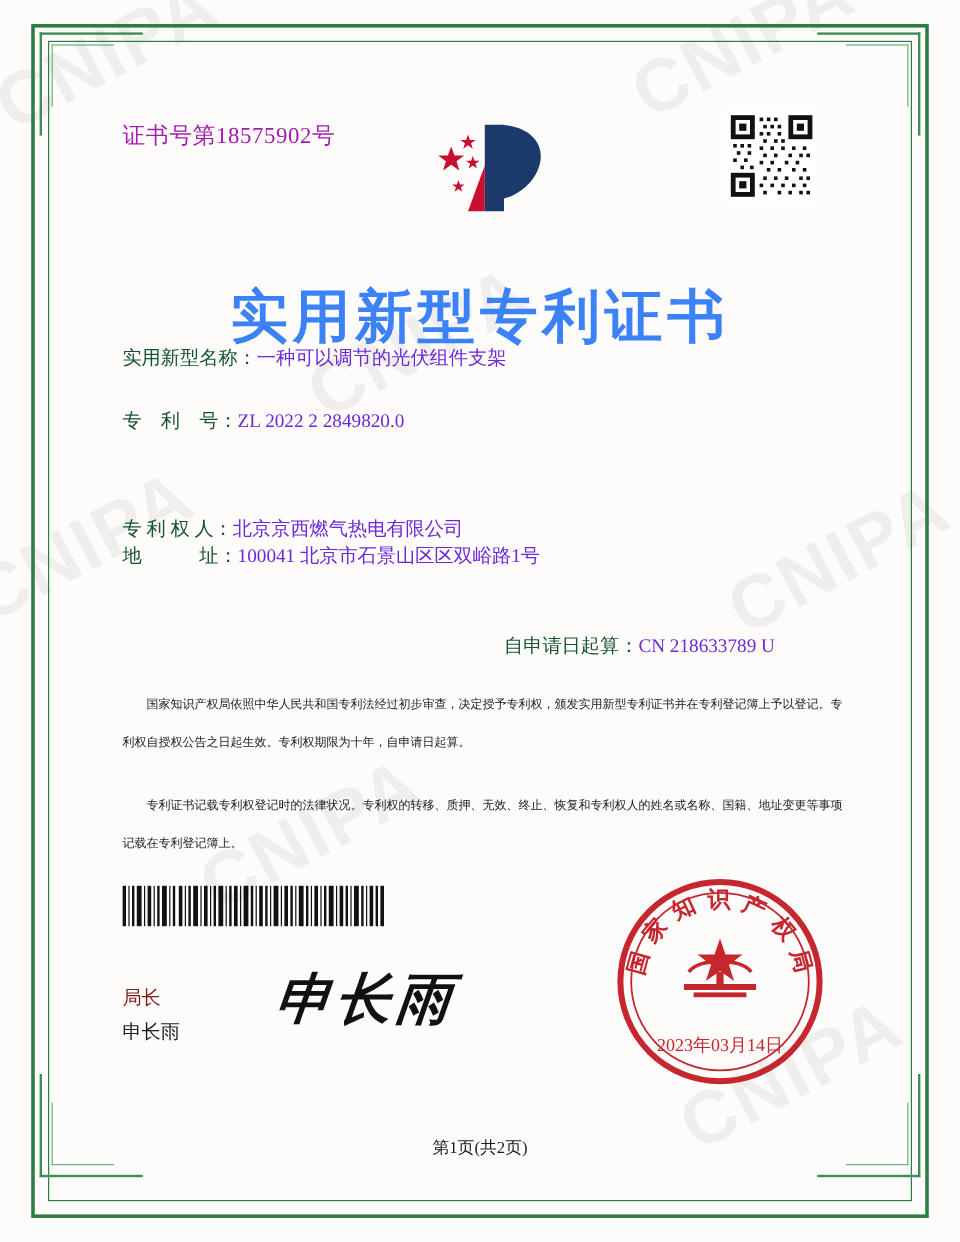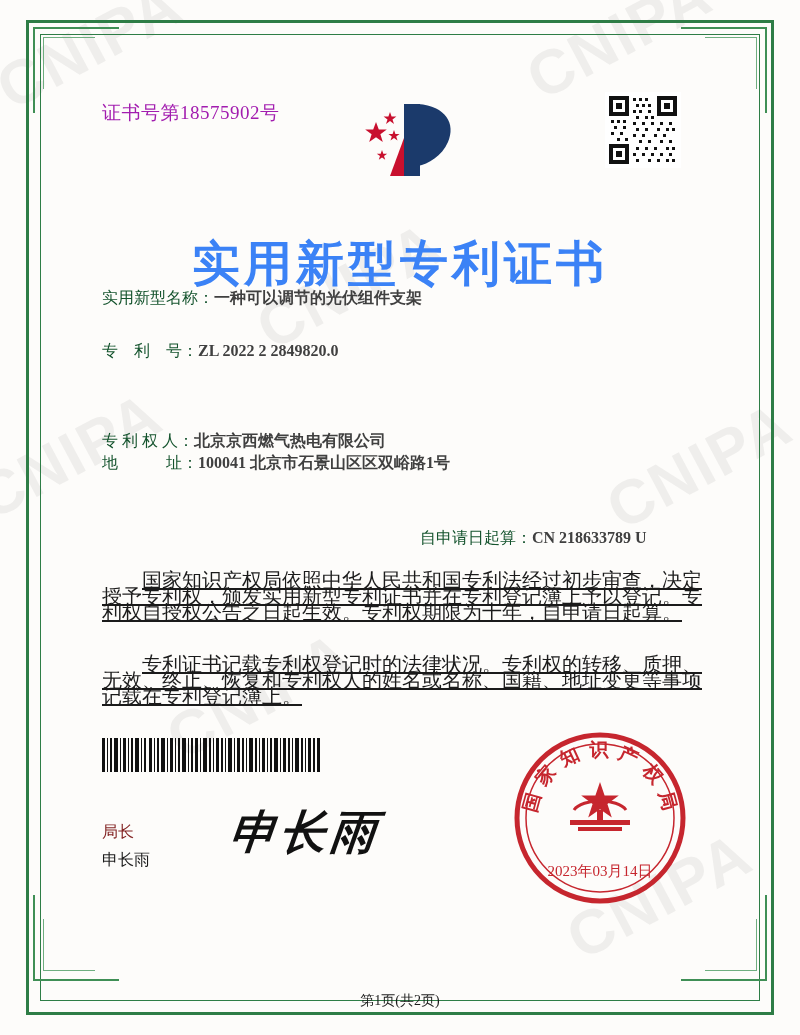--- a/index.html
+++ b/index.html
@@ -144,40 +144,39 @@
     position: absolute;
     left: 42px;
     font-size: 16px;
     color: #1b1b1b;
     white-space: nowrap;
   }
   .field .lbl {
     display: inline-block;
     color: #14532d;
   }
-  .field .val { color: #404040; font-weight: bold; }
+  .field .val { color: #6d28d9; }
 
   .f-name   { top: 228px; }
   .f-patno  { top: 281px; }
   .f-appdate{ top: 326px; }
   .f-owner  { top: 371px; }
   .f-addr   { top: 393px; }
   .f-grant  { top: 468px; }
   .f-pubno  { left: 360px; top: 468px; }
 
   .para {
     position: absolute;
     left: 42px;
     width: 600px;
-    font-size: 20px;
-    line-height: 16px;
+    font-size: 10px;
+    line-height: 32px;
     color: #1b1b1b;
     text-align: justify;
     text-indent: 2em;
-    text-decoration: underline;
   }
   .p1 { top: 512px; }
   .p2 { top: 596px; }
 
   
   .barcode {
     position: absolute;
     left: 42px; top: 678px;
     width: 220px; height: 34px;
   }
@@ -208,21 +207,21 @@
     font-size: 46px;
     font-weight: bold;
     font-style: italic;
     color: #111;
     letter-spacing: 4px;
     transform: skewX(-6deg);
   }
 
   .page-footer {
     position: absolute;
-    left: 0; top: 932px;
+    left: 0; top: 888px;
     width: 680px;
     text-align: center;
     font-size: 14px;
     color: #1b1b1b;
   }
 </style>
 </head>
 <body>
 
 <div class="page">

